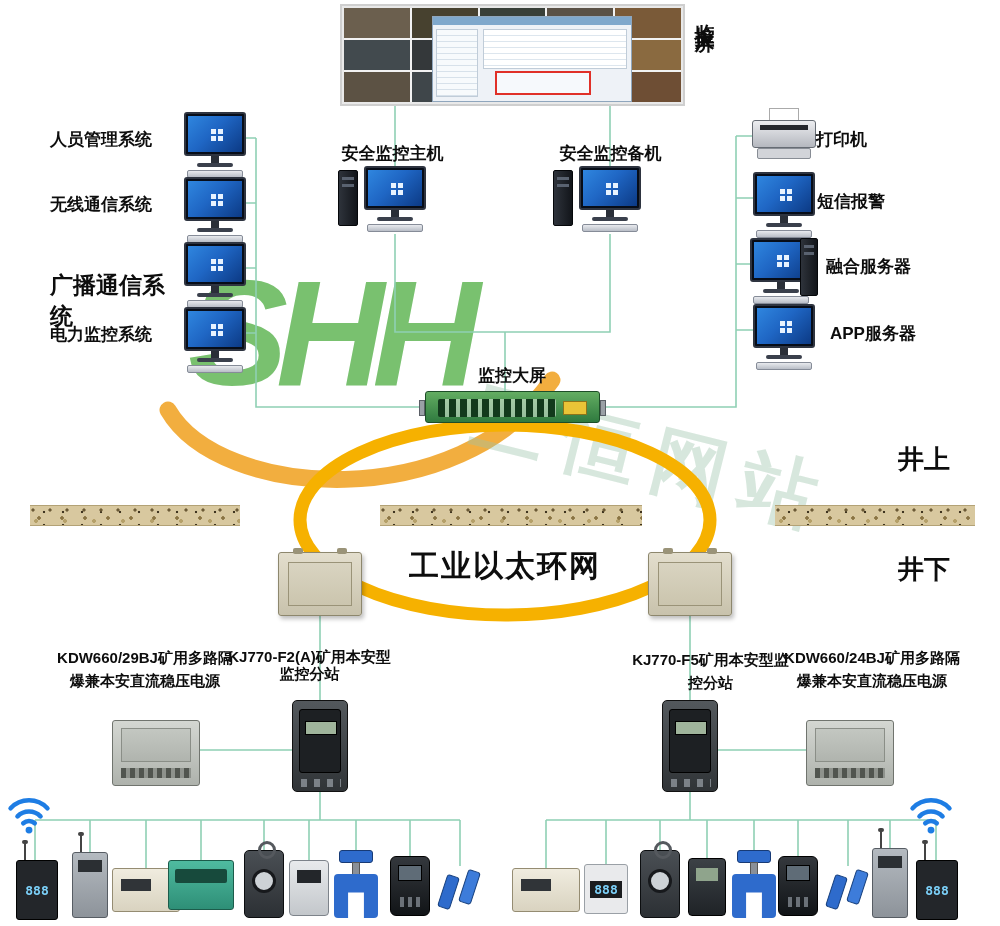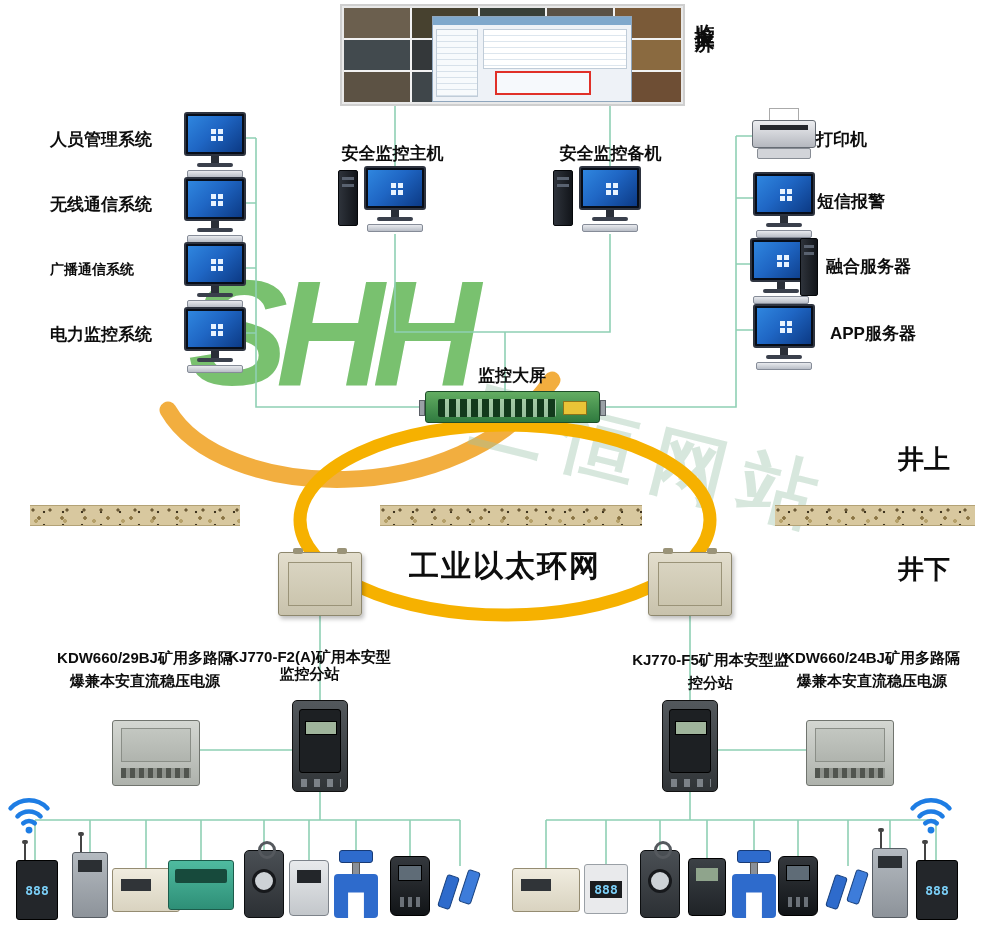--- a/index.html
+++ b/index.html
@@ -205,21 +205,21 @@
           <div class="nav"></div>
           <div class="tbl"></div>
           <div class="redbox"></div>
       </div>
     </div>
   </div>
   <div class="lbl" style="left:692px;top:8px;font-size:20px;writing-mode:vertical-rl;letter-spacing:3px;">监控大屏</div>
 
   <div class="lbl rt" style="left:50px;top:128px;width:128px;font-size:17px;">人员管理系统</div>
   <div class="lbl rt" style="left:50px;top:193px;width:128px;font-size:17px;">无线通信系统</div>
-  <div class="lbl rt" style="left:50px;top:261px;width:128px;font-size:14px;">广播通信系统</div>
+  <div class="lbl rt" style="left:50px;top:270px;width:128px;font-size:23px;">广播通信系统</div>
   <div class="lbl rt" style="left:50px;top:323px;width:128px;font-size:17px;">电力监控系统</div>
 
   <div class="pc" style="left:184px;top:112px;">
     <div class="scr">
         <div class="glass">
           <div class="win"></div>
         </div>
       </div>
       <div class="stand"></div>
       <div class="base"></div>

